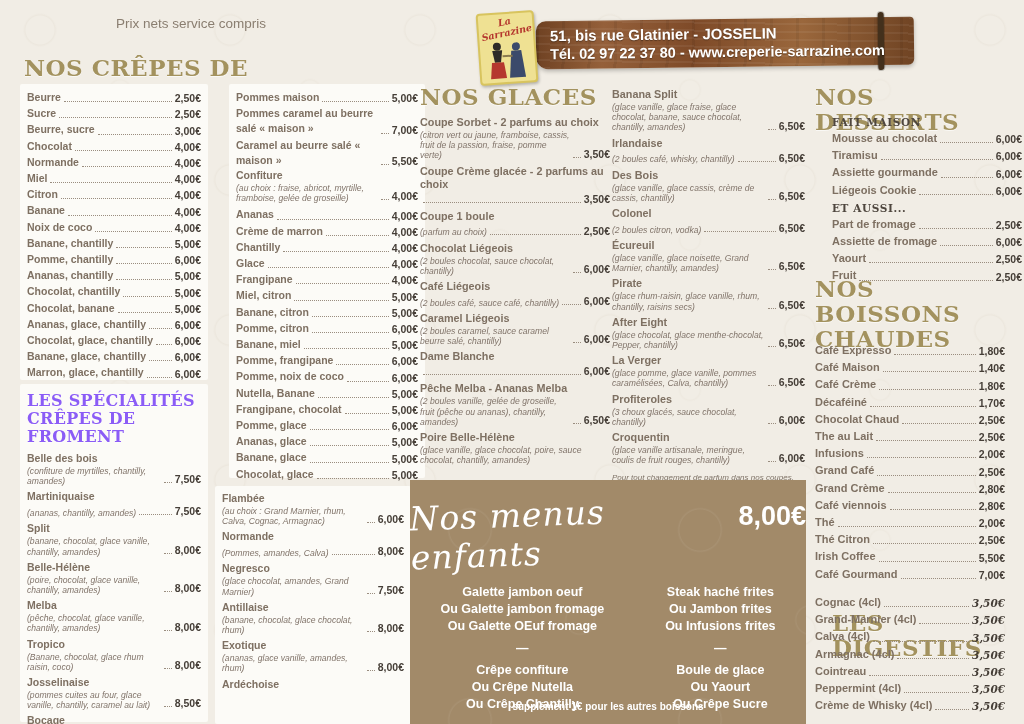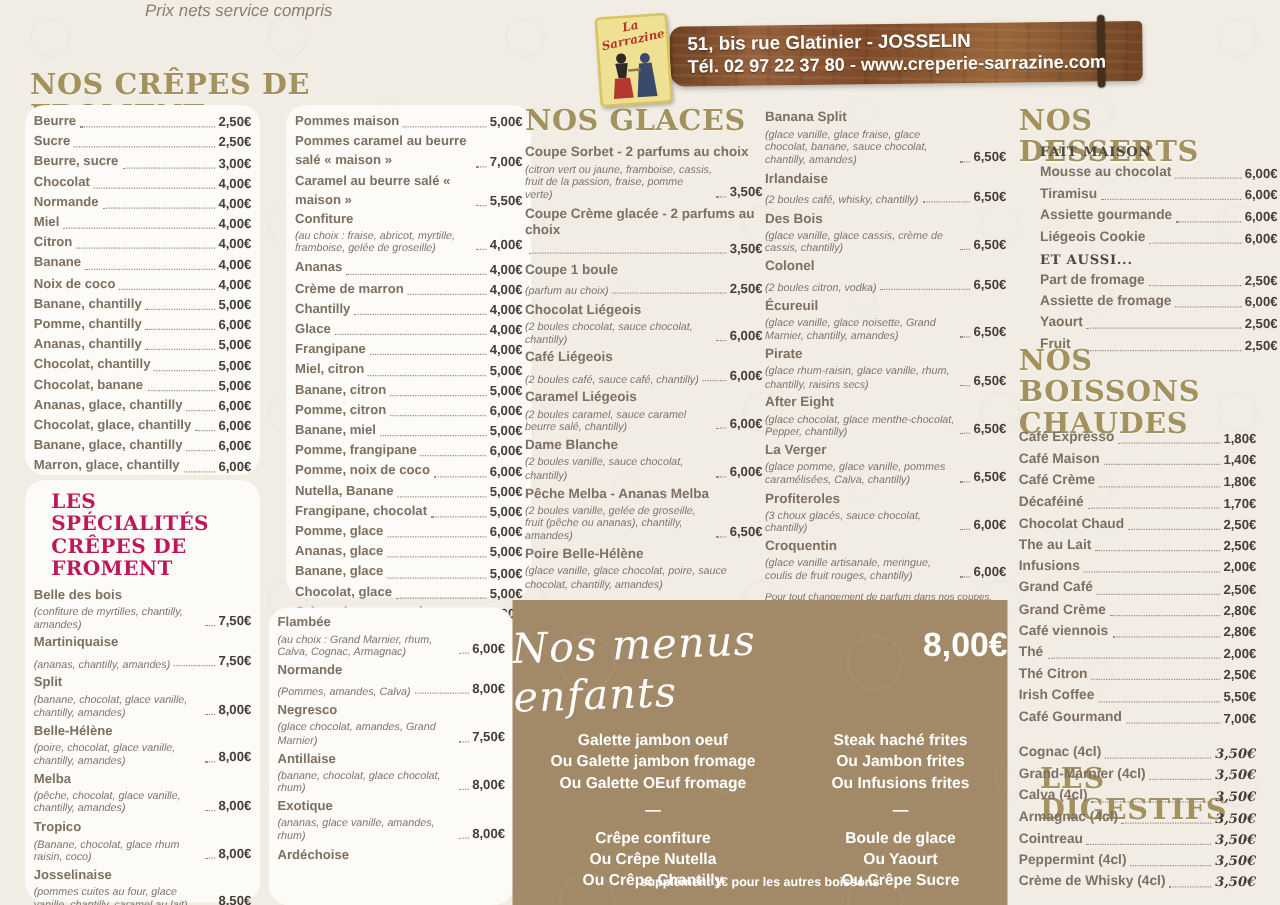--- a/index.html
+++ b/index.html
@@ -3,21 +3,21 @@
 <meta charset="utf-8">
 <style>
   html,body{margin:0;padding:0;background:#d8d4cc;}
   .page{position:relative;width:1024px;height:724px;background:#f1ede5;overflow:hidden;
         font-family:"Liberation Sans",sans-serif;}
   .page::before{content:"";position:absolute;inset:0;pointer-events:none;opacity:.55;
     background-image:
       radial-gradient(circle at 40px 30px, transparent 14px, rgba(165,145,110,.10) 15px, transparent 17px),
       radial-gradient(circle at 120px 90px, transparent 9px, rgba(165,145,110,.08) 10px, transparent 12px);
     background-size:190px 150px;}
-  .topnote{position:absolute;left:116px;top:1px;font-style:italic;font-size:13.5px;color:#8a7e70;}
+  .topnote{position:absolute;left:116px;top:16px;font-size:13.5px;color:#8a7e70;}
 
   
   .plank{position:absolute;left:536px;top:19px;width:378px;height:48px;transform:rotate(-.7deg);
     background:linear-gradient(94deg,#6e4122,#95603a 18%,#7e4a28 42%,#9a673c 70%,#6f4323);
     border-radius:10px 4px 6px 12px;box-shadow:0 2px 4px rgba(0,0,0,.25);
     color:#fff;padding:5px 14px;box-sizing:border-box;z-index:3;}
   .plank::before{content:"";position:absolute;inset:0;border-radius:inherit;
     background:repeating-linear-gradient(1.5deg, rgba(255,255,255,.06) 0 2px, transparent 2px 8px),
                repeating-linear-gradient(91deg, rgba(0,0,0,.06) 0 3px, transparent 3px 26px);}
   .plank .l1{font-size:15px;font-weight:bold;line-height:19px;position:relative;text-shadow:0 1px 1px rgba(0,0,0,.35);}
@@ -26,24 +26,24 @@
     box-shadow:0 0 0 1px rgba(0,0,0,.2);}
   .logo{position:absolute;left:478px;top:12px;width:58px;height:72px;background:#efe193;
     border:2px solid #d8c45e;border-radius:4px;transform:rotate(-4deg);z-index:4;
     box-shadow:1px 2px 3px rgba(0,0,0,.25);text-align:center;box-sizing:border-box;}
   .logo-text{font-family:"DejaVu Serif",serif;font-style:italic;color:#b5372e;font-size:9.5px;
     margin-top:2px;transform:rotate(-8deg);font-weight:bold;}
 
   
   .bigh{position:absolute;font-family:"DejaVu Serif",serif;font-weight:bold;color:#a3925e;
     letter-spacing:.5px;font-size:23px;line-height:25px;text-shadow:0 1px 0 rgba(255,255,255,.6);}
-  .subh{font-family:"DejaVu Serif",serif;font-weight:bold;color:#be185d;letter-spacing:.3px;
-    font-size:16px;line-height:18px;margin:2px 14px 6px;text-shadow:0 1px 0 rgba(255,255,255,.6);}
-
-  .panel{position:absolute;background:#fcfbf7;border-radius:16px;box-sizing:border-box;padding:6px 7px;}
+  .subh{font-family:"DejaVu Serif",serif;font-weight:bold;color:#8b5cf6;letter-spacing:.3px;
+    font-size:16px;line-height:18px;margin:2px 0 6px;text-shadow:0 1px 0 rgba(255,255,255,.6);}
+
+  .panel{position:absolute;background:#fcfbf7;border-radius:2px;box-sizing:border-box;padding:6px 7px;}
   .plain{position:absolute;box-sizing:border-box;}
 
   
   .mrow{margin:0 0 1px;}
   .mrow.simple{display:flex;align-items:flex-end;}
   .iname{font-weight:bold;color:#7e7062;font-size:10.5px;line-height:15.2px;}
   .mrow.block .iname{line-height:13px;margin-bottom:1px;}
   .iline{display:flex;align-items:flex-end;justify-content:flex-end;}
   .idesc{font-style:italic;color:#81746a;font-size:8.6px;line-height:10.2px;font-weight:normal;}
   .dots{flex:1 0 8px;border-bottom:1.5px dotted #9a8d7f;margin:0 3px 3px;}
@@ -486,21 +486,20 @@
           <div class="iname">Caramel Liégeois</div>
           <div class="iline">
             <span class="idesc">(2 boules caramel, sauce caramel beurre salé, chantilly)</span>
             <span class="dots"></span>
             <span class="iprice">6,00€</span>
           </div>
         </div>
         <div class="mrow block">
           <div class="iname">Dame Blanche</div>
           <div class="iline">
-            <span class="idesc">(2 boules vanille, sauce chocolat, chantilly)</span>
             <span class="dots"></span>
             <span class="iprice">6,00€</span>
           </div>
         </div>
         <div class="mrow block">
           <div class="iname">Pêche Melba - Ananas Melba</div>
           <div class="iline">
             <span class="idesc">(2 boules vanille, gelée de groseille, fruit (pêche ou ananas), chantilly, amandes)</span>
             <span class="dots"></span>
             <span class="iprice">6,50€</span>

